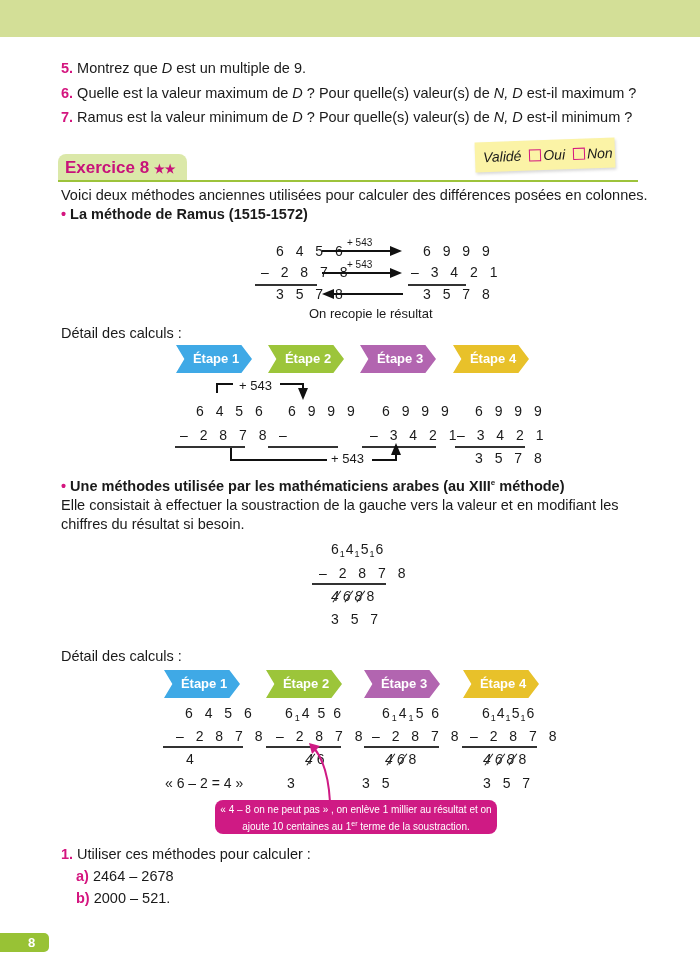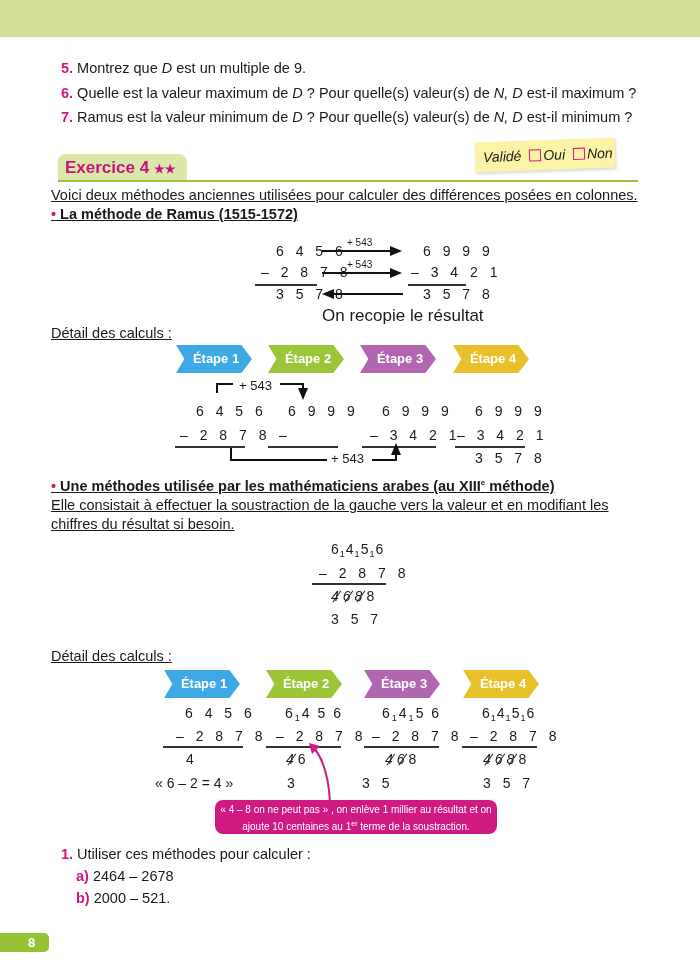--- a/index.html
+++ b/index.html
@@ -11,21 +11,21 @@
   i { font-style:italic; }
 
   .exo-tab { position:absolute; left:58px; top:154px; height:26px; padding:0 12px 0 7px; background:#dbe8a9;
              border-radius:8px 8px 0 0; font-weight:bold; font-size:17px; color:#c8127a; line-height:28px; }
   .exo-line { position:absolute; left:58px; top:180px; width:580px; height:2px; background:#9dc33b; }
   .valide { position:absolute; left:475px; top:140px; width:140px; height:30px; background:#fbf3a6;
             transform:rotate(-2deg); box-shadow:1px 2px 3px rgba(0,0,0,0.15); font-style:italic;
             font-size:14px; line-height:30px; padding-left:8px; box-sizing:border-box; }
   .cb { display:inline-block; width:10px; height:10px; border:1.5px solid #d4157f; vertical-align:-1px; margin:0 2px 0 4px; }
 
-  .text { position:absolute; left:51px; font-size:14.5px;text-decoration:underline; }
+  .text { position:absolute; left:61px; font-size:14.5px; }
   .bold { font-weight:bold; }
   .dot { color:#d4157f; }
 
   .digits { position:absolute; font-size:14px; letter-spacing:4px; white-space:nowrap; }
   .hline { position:absolute; height:1.5px; background:#333; }
   .arrow-line { position:absolute; height:2px; background:#111; }
   .arrowhead-r { position:absolute; width:0; height:0; border-top:5px solid transparent; border-bottom:5px solid transparent; border-left:12px solid #111; }
   .arrowhead-l { position:absolute; width:0; height:0; border-top:5px solid transparent; border-bottom:5px solid transparent; border-right:12px solid #111; }
   .small { position:absolute; font-size:10px; }
 
@@ -46,21 +46,21 @@
 </style>
 </head>
 <body>
 
 <div class="topband"></div>
 
 <div class="q" style="top:60px"><span class="num">5.</span><span> Montrez que </span><i>D</i><span> est un multiple de 9.</span></div>
 <div class="q" style="top:85px"><span class="num">6.</span><span> Quelle est la valeur maximum de </span><i>D</i><span> ? Pour quelle(s) valeur(s) de </span><i>N, D</i><span> est-il maximum ?</span></div>
 <div class="q" style="top:109px"><span class="num">7.</span><span> Ramus est la valeur minimum de </span><i>D</i><span> ? Pour quelle(s) valeur(s) de </span><i>N, D</i><span> est-il minimum ?</span></div>
 
-<div class="exo-tab"><span>Exercice 4</span> <span style="font-size:12px">★★</span></div>
+<div class="exo-tab"><span>Exercice 8</span> <span style="font-size:12px">★★</span></div>
 <div class="exo-line"></div>
 <div class="valide">
   <span>Validé</span>
   <span class="cb"></span><span>Oui</span>
   <span class="cb"></span><span>Non</span>
 </div>
 
 <div class="text" style="top:187px">Voici deux méthodes anciennes utilisées pour calculer des différences posées en colonnes.</div>
 <div class="text bold" style="top:206px"><span class="dot">•</span> <span>La méthode de Ramus (1515-1572)</span></div>
 
@@ -75,21 +75,21 @@
 <div class="small" style="left:347px;top:259px">+ 543</div>
 <div class="arrow-line" style="left:322px;top:272px;width:70px"></div>
 <div class="arrowhead-r" style="left:390px;top:268px"></div>
 <div class="arrow-line" style="left:333px;top:293px;width:70px"></div>
 <div class="arrowhead-l" style="left:322px;top:289px"></div>
 
 <div class="digits" style="left:423px;top:243px">6 9 9 9</div>
 <div class="digits" style="left:411px;top:264px">– 3 4 2 1</div>
 <div class="hline" style="left:408px;top:284px;width:58px"></div>
 <div class="digits" style="left:423px;top:286px">3 5 7 8</div>
-<div class="small" style="left:322px;top:306px;font-size:17px">On recopie le résultat</div>
+<div class="small" style="left:309px;top:306px;font-size:13px">On recopie le résultat</div>
 
 <div class="text" style="top:325px">Détail des calculs :</div>
 
 <div class="chev" style="left: 176px; top: 345px; background: rgb(63, 169, 230);"><span>Étape 1</span></div>
 <div class="chev" style="left: 268px; top: 345px; background: rgb(156, 197, 58);"><span>Étape 2</span></div>
 <div class="chev" style="left: 360px; top: 345px; background: rgb(178, 101, 176);"><span>Étape 3</span></div>
 <div class="chev" style="left: 453px; top: 345px; background: rgb(232, 193, 42);"><span>Étape 4</span></div>
 
 <div class="vl" style="left:216px;top:383px;height:10px"></div>
 <div class="arrow-line" style="left:216px;top:383px;width:17px"></div>
@@ -143,25 +143,25 @@
 <div class="digits" style="left:176px;top:728px">– 2 8 7 8</div>
 <div class="digits" style="left:276px;top:728px">– 2 8 7 8</div>
 <div class="digits" style="left:372px;top:728px">– 2 8 7 8</div>
 <div class="digits" style="left:470px;top:728px">– 2 8 7 8</div>
 <div class="hline" style="left:163px;top:746px;width:80px"></div>
 <div class="hline" style="left:266px;top:746px;width:75px"></div>
 <div class="hline" style="left:364px;top:746px;width:75px"></div>
 <div class="hline" style="left:462px;top:746px;width:75px"></div>
 
 <div class="digits" style="left:186px;top:751px">4</div>
-<div class="digits" style="left:286px;top:751px"><span class="struck">4</span>6</div>
+<div class="digits" style="left:305px;top:751px"><span class="struck">4</span>6</div>
 <div class="digits" style="left:385px;top:751px"><span class="struck">4</span><span class="struck">6</span>8</div>
 <div class="digits" style="left:483px;top:751px"><span class="struck">4</span><span class="struck">6</span><span class="struck">8</span>8</div>
 
-<div class="digits" style="left:155px;top:775px;letter-spacing:0">« 6 – 2 = 4 »</div>
+<div class="digits" style="left:165px;top:775px;letter-spacing:0">« 6 – 2 = 4 »</div>
 <div class="digits" style="left:287px;top:775px">3</div>
 <div class="digits" style="left:362px;top:775px">3 5</div>
 <div class="digits" style="left:483px;top:775px">3 5 7</div>
 
 <svg style="position:absolute;left:300px;top:740px" width="40" height="65">
   <path d="M30 62 Q28 25 14 8" stroke="#cf1a84" stroke-width="2" fill="none"></path>
   <path d="M9 3 L20 6 L12 14 Z" fill="#cf1a84"></path>
 </svg>
 <div class="callout"><span>« 4 – 8 on ne peut pas » , on enlève 1 millier au résultat et on ajoute 10 centaines au 1</span><sup style="font-size:7px">er</sup><span> terme de la soustraction.</span></div>
 

